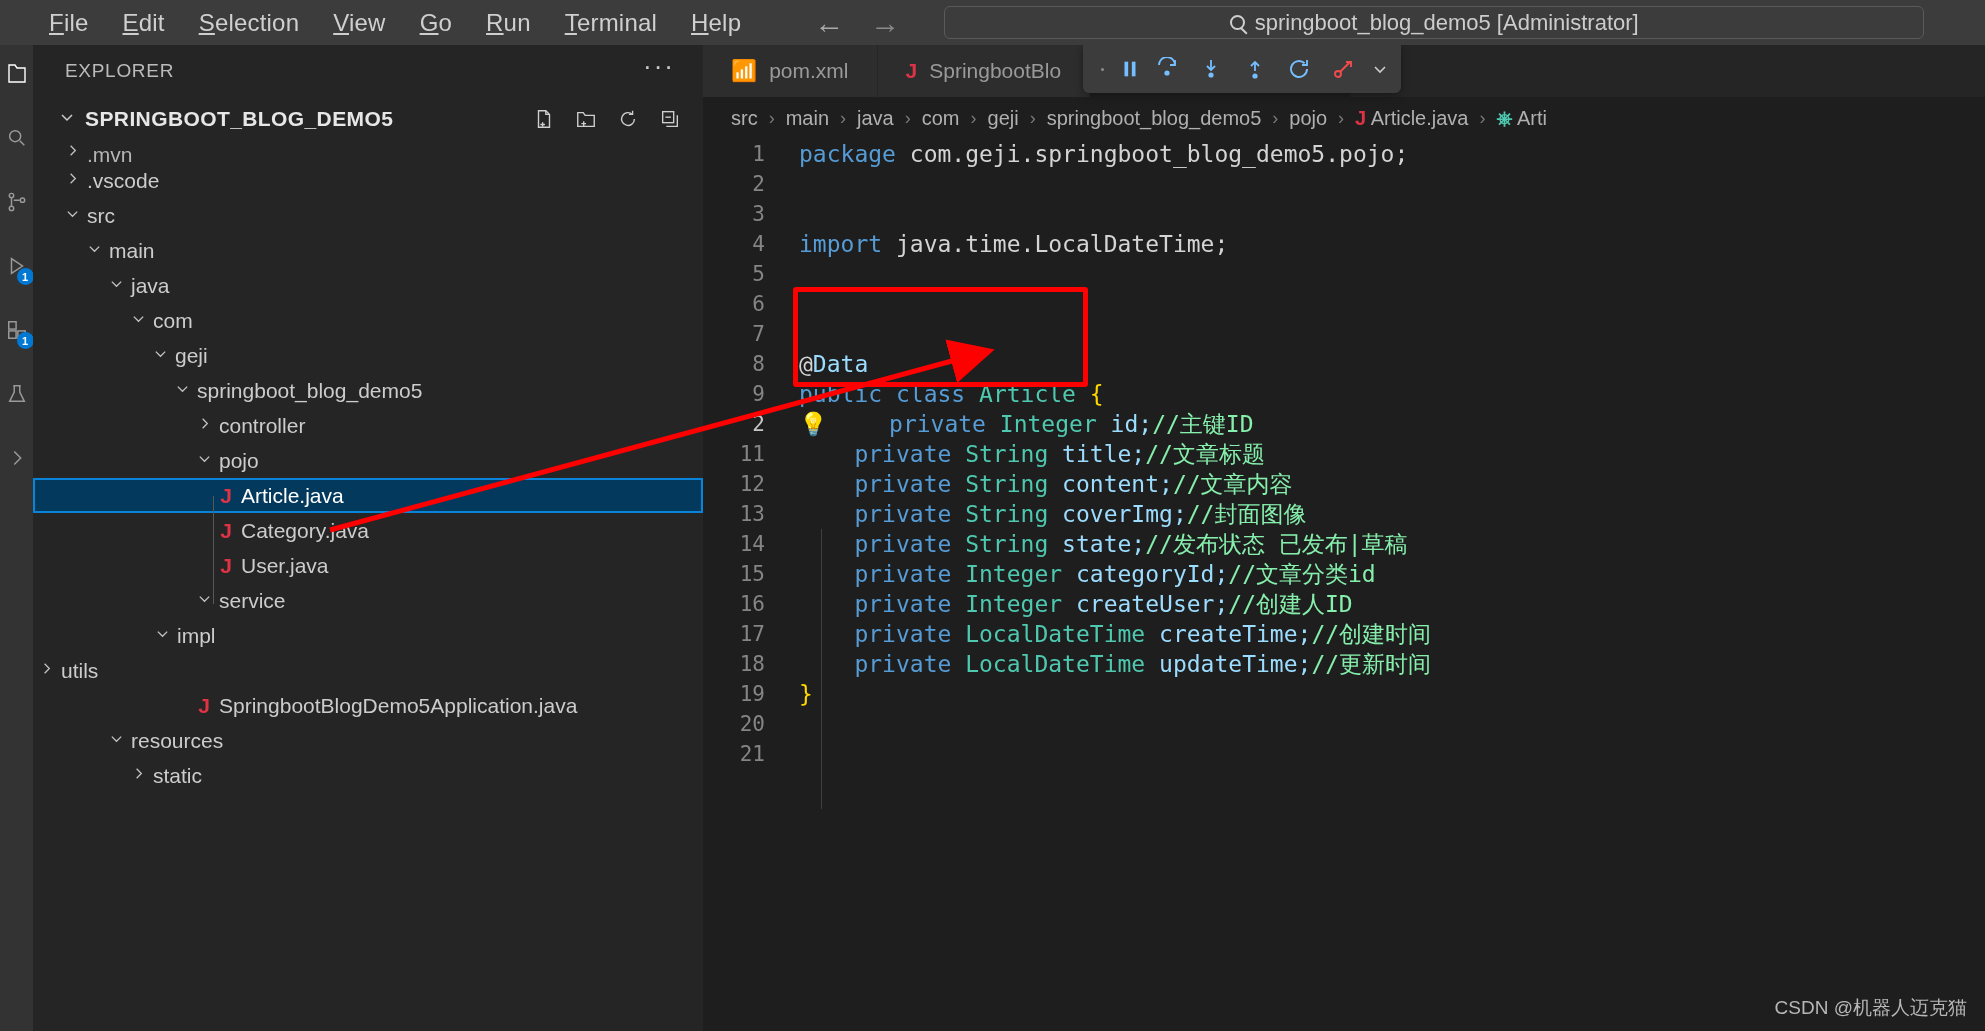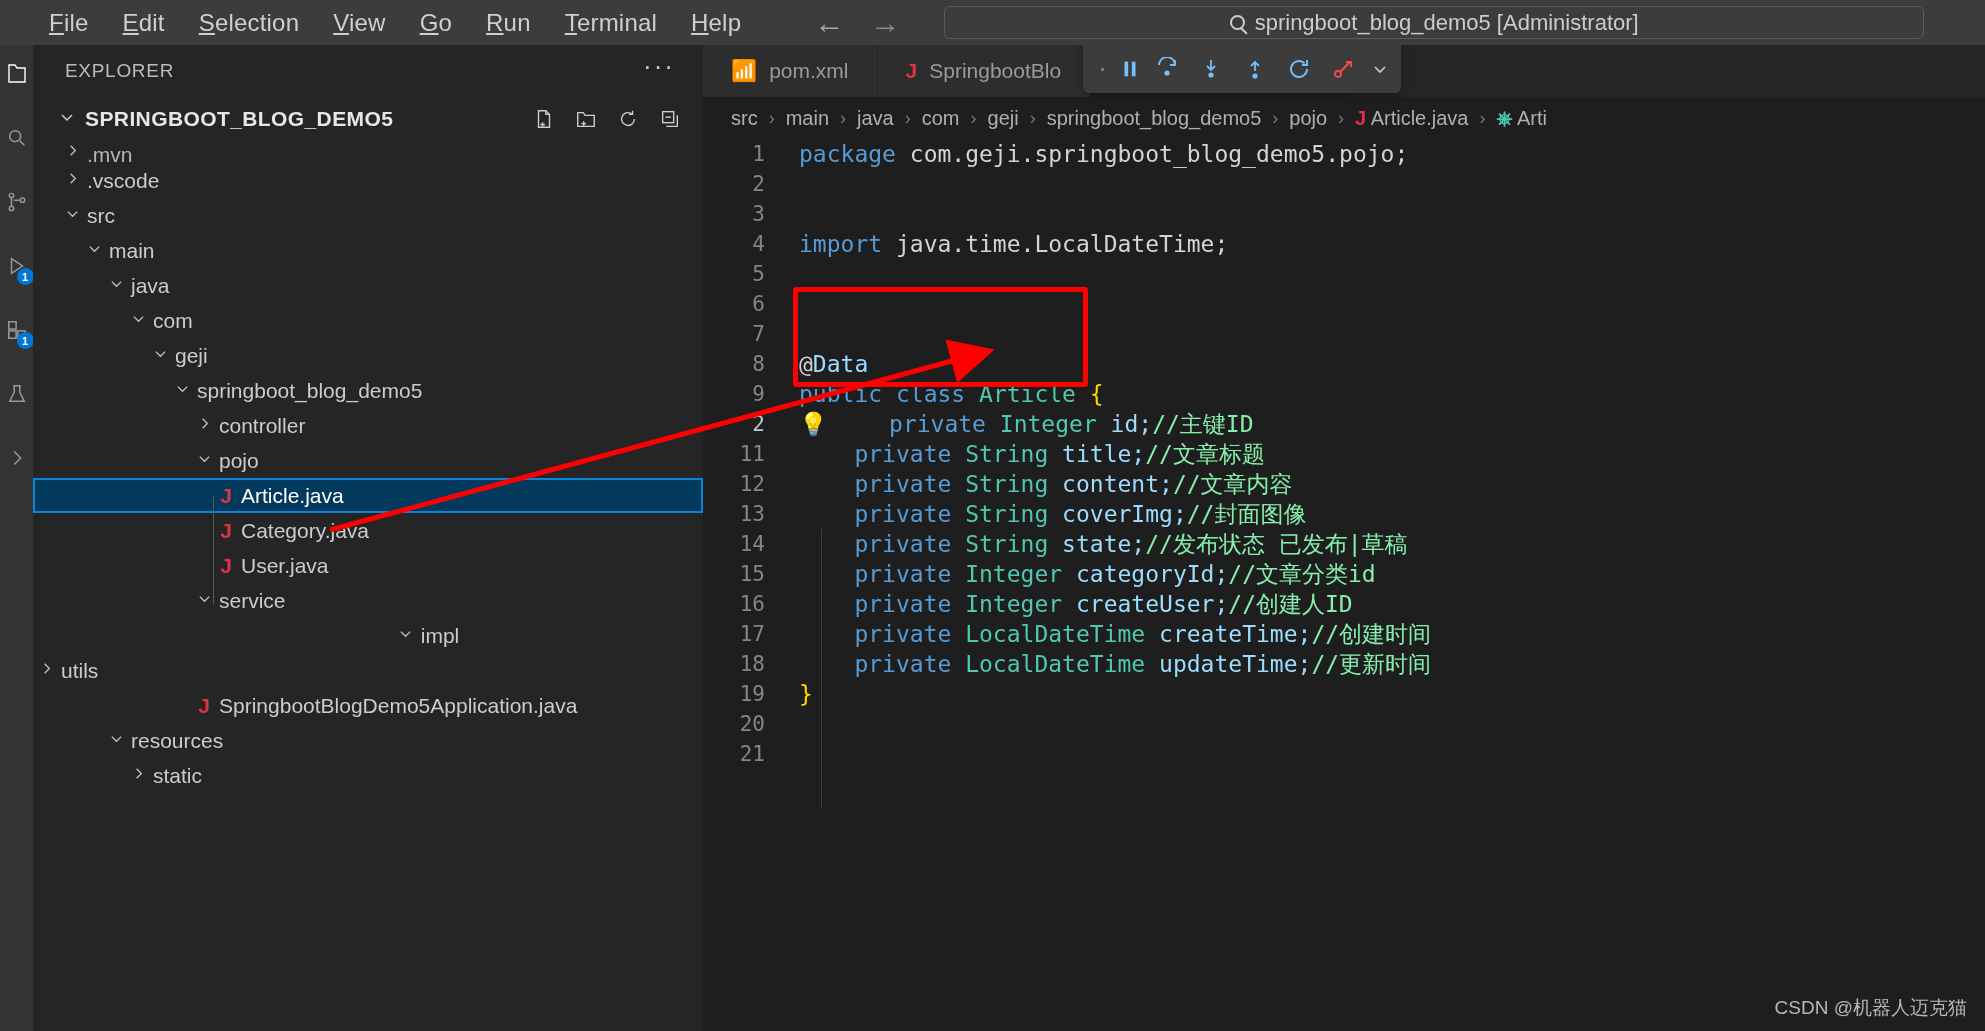--- a/index.html
+++ b/index.html
@@ -356,21 +356,21 @@
           <div class="row" style="padding-left: 180px;">
             <span class="jicon">J</span>
             <span class="lbl">User.java</span>
           </div>
           <div class="row" style="padding-left: 158px;">
             <span class="twisty"><svg width="15" height="15" viewBox="0 0 16 16" fill="none" stroke="#c2c2c2" stroke-width="1.4">
                 <path d="M3 6l5 5 5-5"></path>
               </svg></span>
             <span class="lbl">service</span>
           </div>
-          <div class="row" style="padding-left: 116px; justify-content: center;">
+          <div class="row" style="padding-left: 116px;">
             <span class="twisty"><svg width="15" height="15" viewBox="0 0 16 16" fill="none" stroke="#c2c2c2" stroke-width="1.4">
                 <path d="M3 6l5 5 5-5"></path>
               </svg></span>
             <span class="lbl">impl</span>
           </div>
           <div class="row" style="">
             <span class="twisty"><svg width="15" height="15" viewBox="0 0 16 16" fill="none" stroke="#c2c2c2" stroke-width="1.4">
                 <path d="M6 3l5 5-5 5"></path>
               </svg></span>
             <span class="lbl">utils</span>

